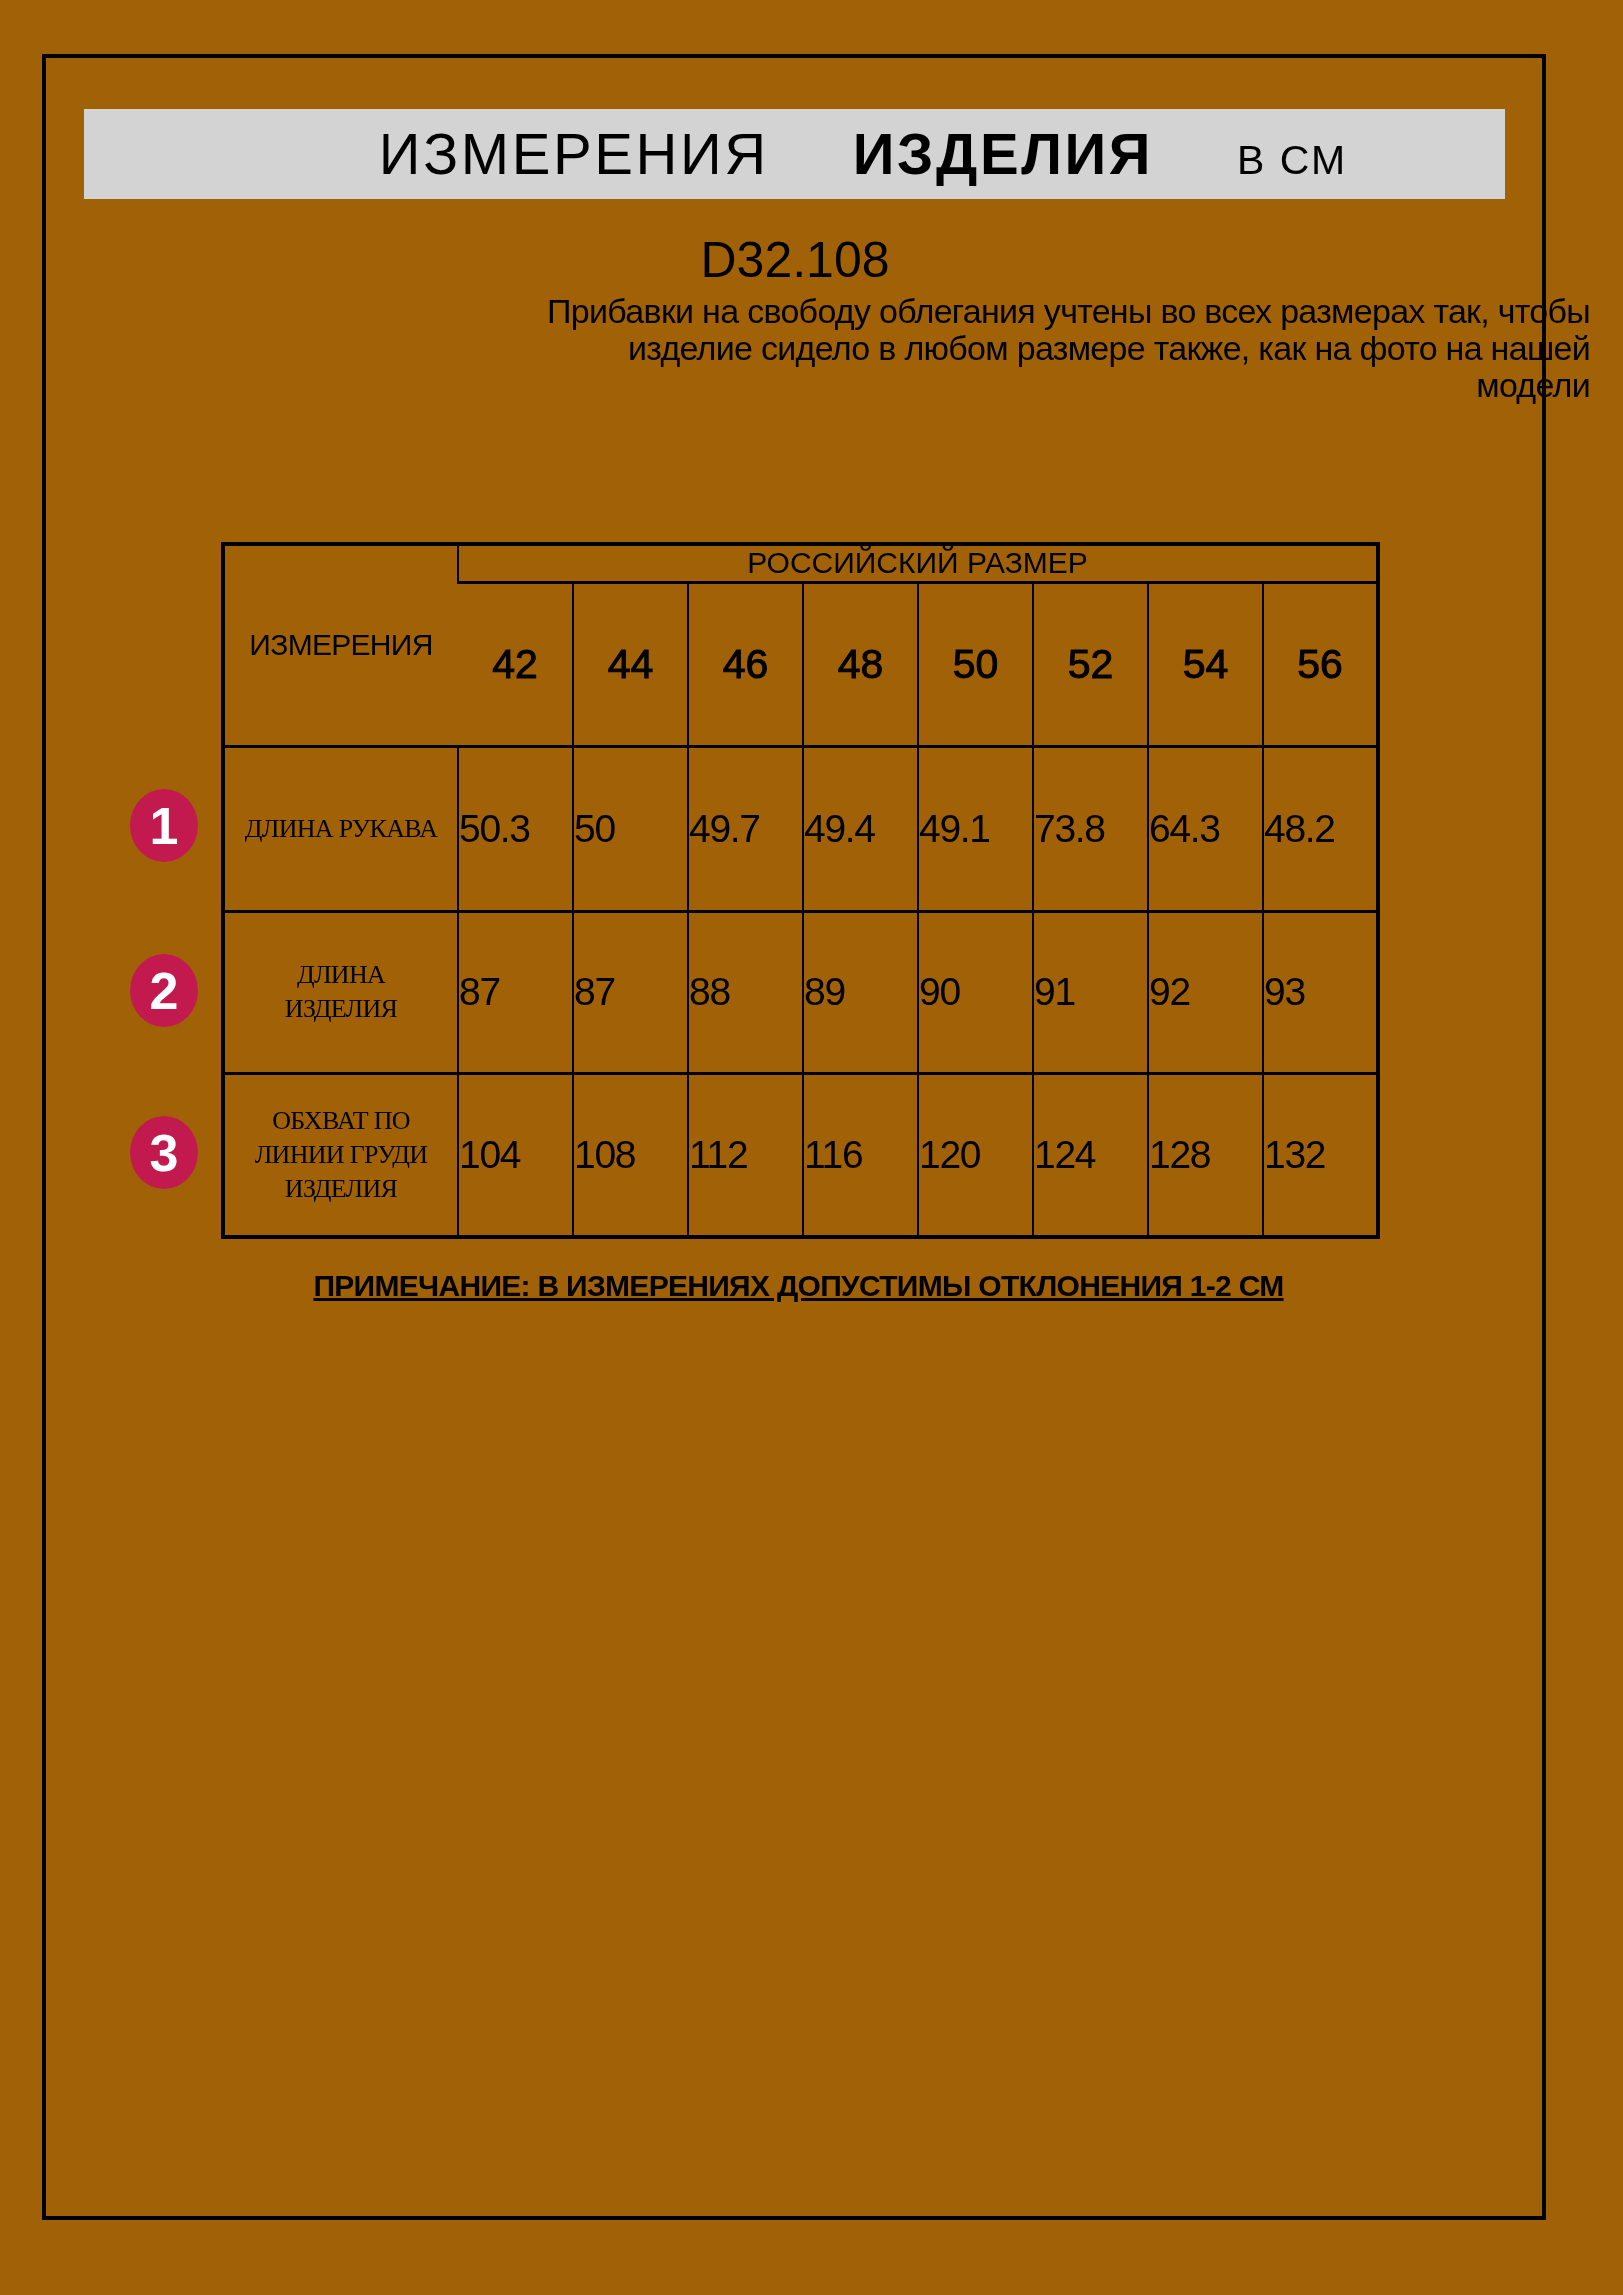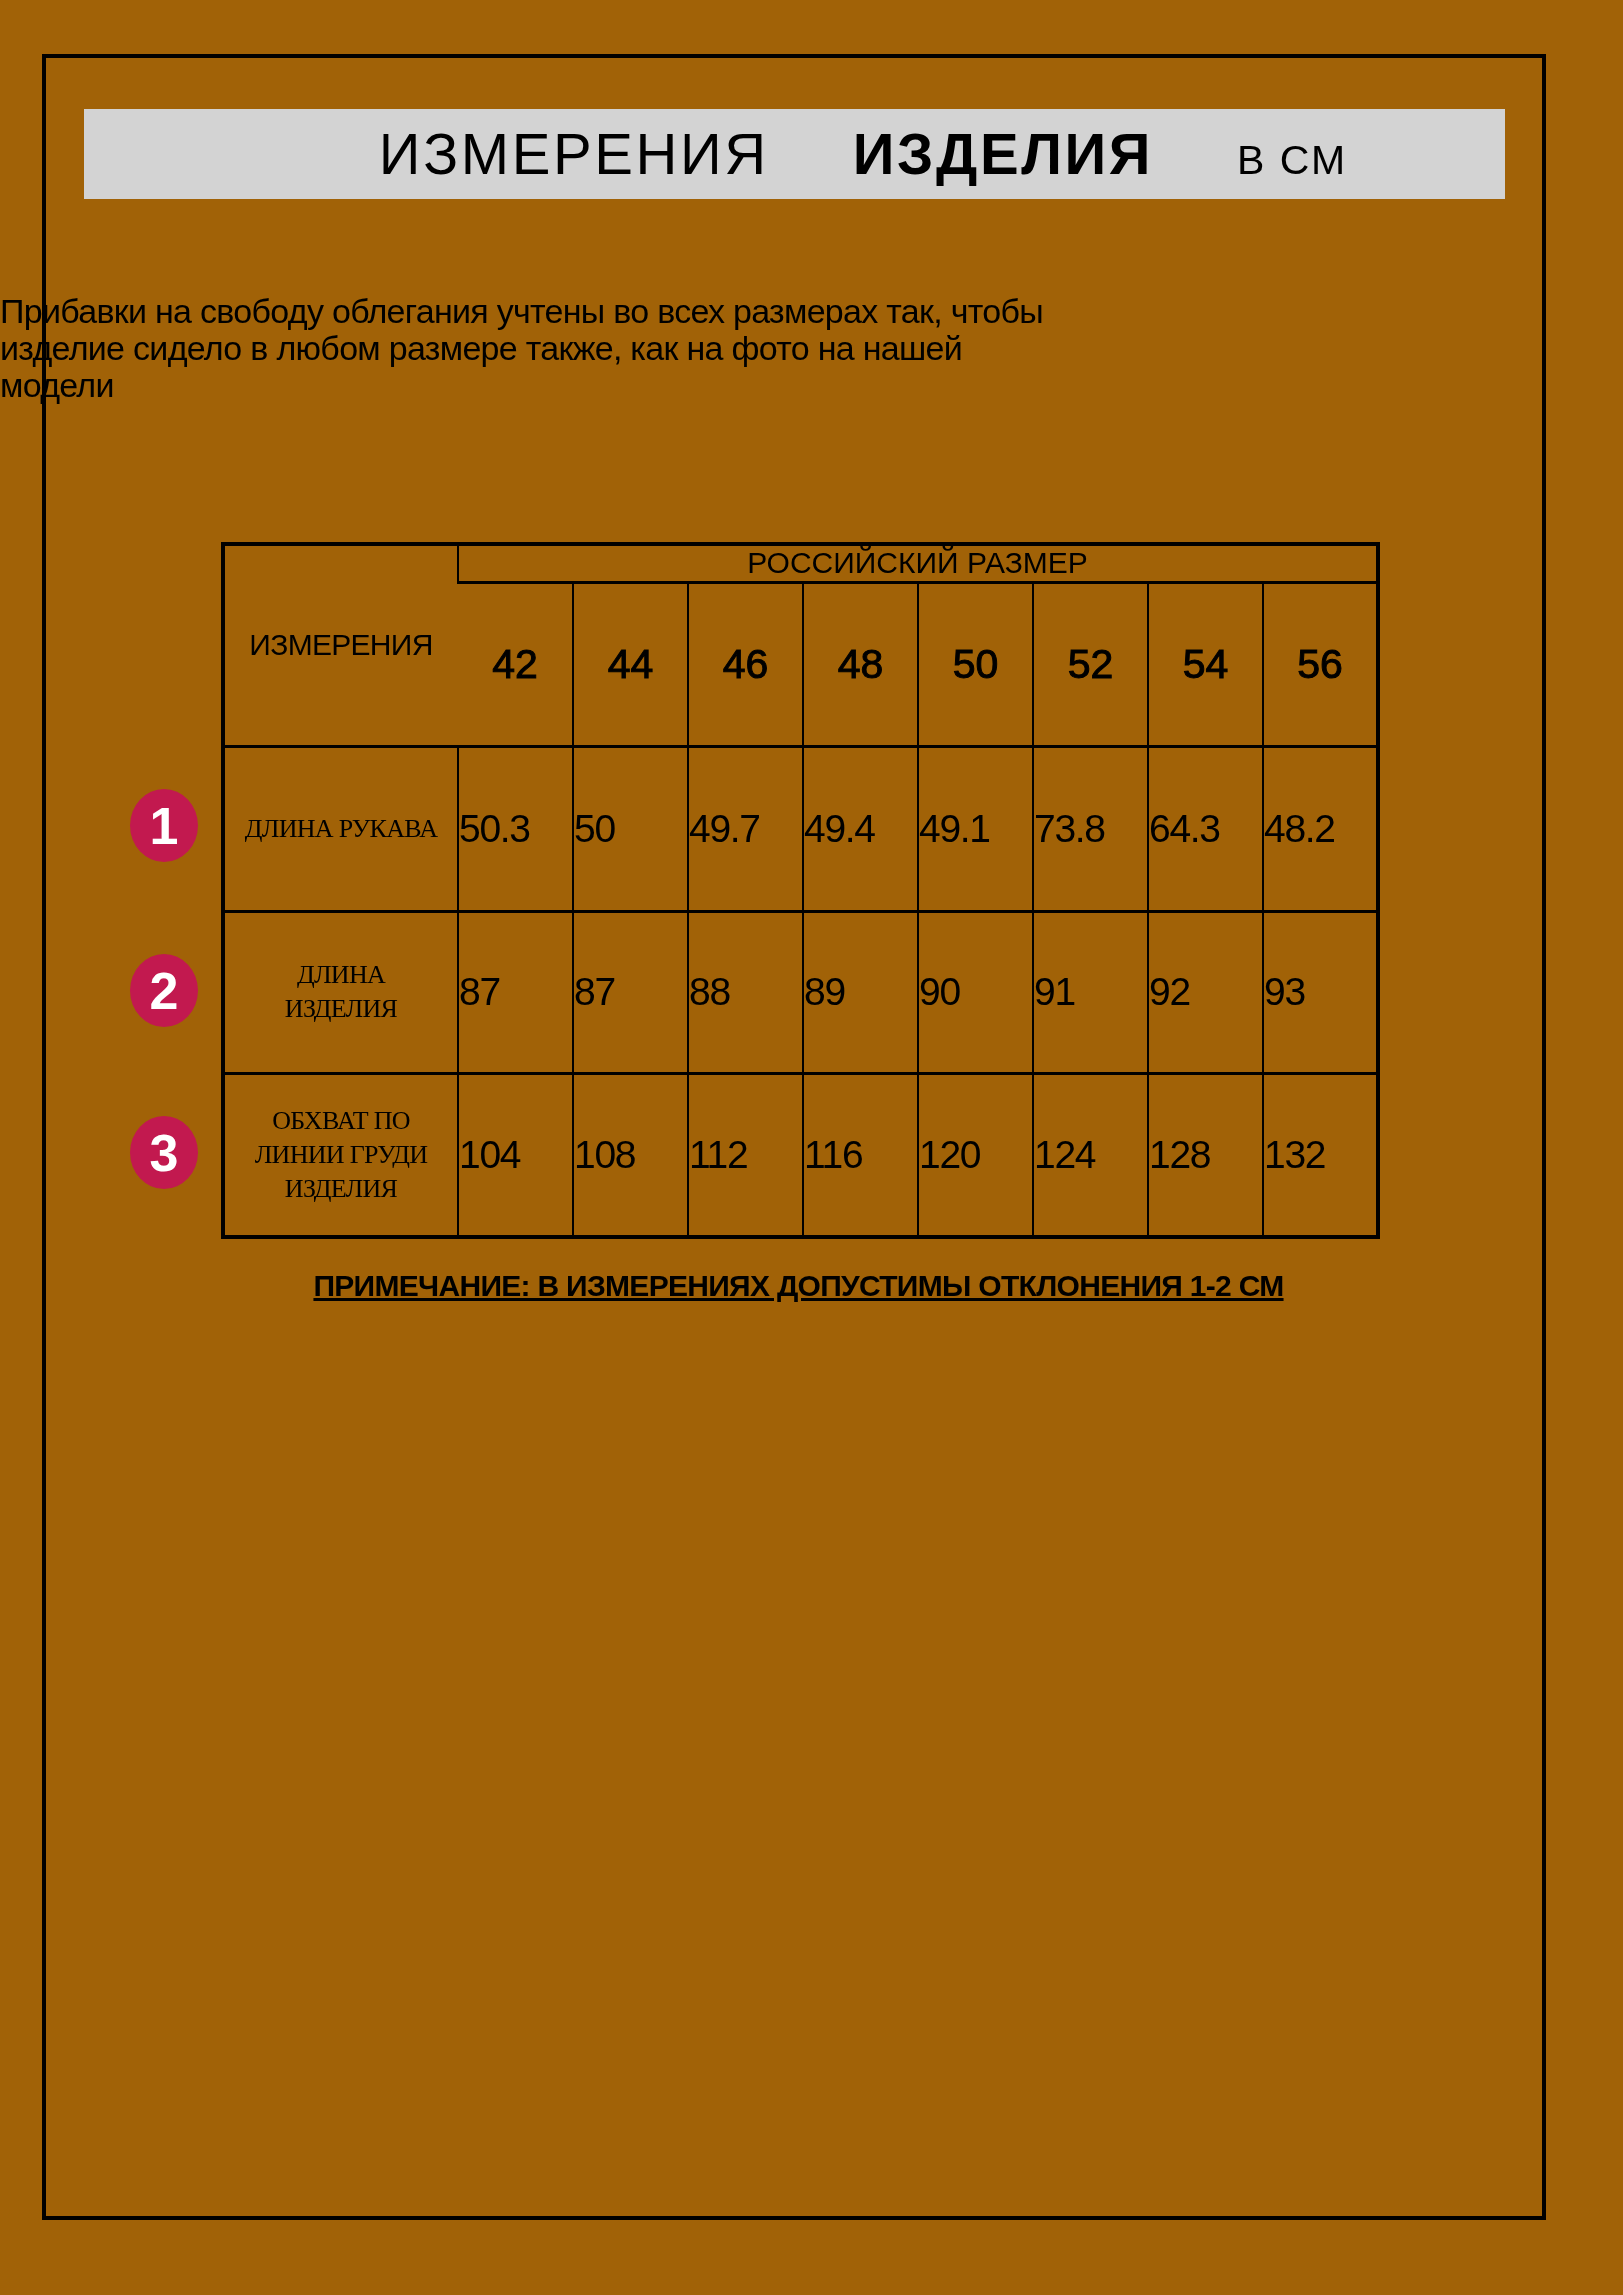--- a/index.html
+++ b/index.html
@@ -66,21 +66,21 @@
     text-align: center;
     font-size: 50px;
     font-weight: 400;
     line-height: 52px;
   }
   .description {
     position: absolute;
     left: 0;
     top: 293px;
     width: 1590px;
-    text-align: left;
+    text-align: right;
     font-size: 34px;
     font-weight: 400;
     line-height: 37px;
     letter-spacing: -0.7px;
     white-space: pre-line;
   }
   table.size-table {
     position: absolute;
     left: 221px;
     top: 542px;
@@ -169,20 +169,21 @@
 <div class="page">
 
   <div class="frame"></div>
 
   <div class="header-band">
     <span class="title-main">ИЗМЕРЕНИЯ</span>
     <span class="title-bold">ИЗДЕЛИЯ</span>
     <span class="title-unit">В СМ</span>
   </div>
 
+  <div class="product-code">D32.108</div>
 
   <div class="description">Прибавки на свободу облегания учтены во всех размерах так, чтобы
 изделие сидело в любом размере также, как на фото на нашей
 модели</div>
 
   <table class="size-table">
     <tbody>
       <tr class="group-header-row">
         <th class="corner-cell" rowspan="2">ИЗМЕРЕНИЯ</th>
         <th class="group-header-cell" colspan="8">РОССИЙСКИЙ РАЗМЕР</th>

